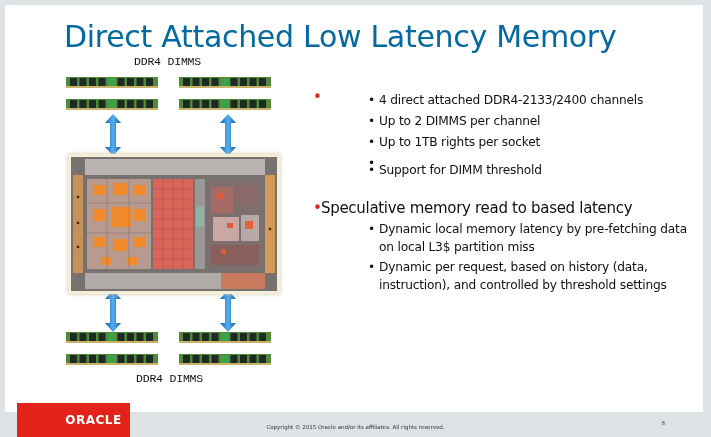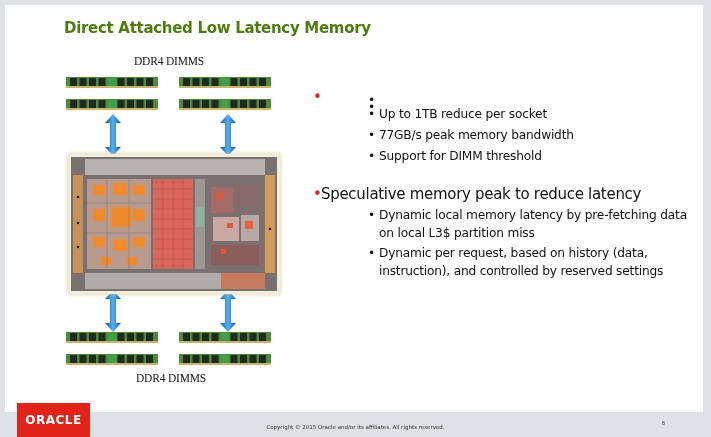--- a/index.html
+++ b/index.html
@@ -1,28 +1,28 @@
 <!DOCTYPE html>
 <html><head>
 <meta charset="utf-8">
 <style>
   html, body { margin:0; padding:0; }
   body { width:711px; height:437px; background:#dde3e5; position:relative; overflow:hidden; font-family:"Liberation Sans", "DejaVu Sans", sans-serif; }
   .slide { position:absolute; left:5px; top:5px; width:698px; height:407px; background:#ffffff; }
-  .title { position:absolute; left:59px; top:14px; font-size:15px; color:#4d7c0f; font-family:"DejaVu Sans", sans-serif; letter-spacing:-0.3px; font-weight:bold; }
-  .dimm-label { position:absolute; font-size:11.5px; color:#111; font-family:Liberation Serif, serif; letter-spacing:-0.2px; }
+  .title { position:absolute; left:59px; top:14px; font-size:30px; color:#0369a1; font-family:"DejaVu Sans", sans-serif; letter-spacing:-0.3px; font-weight:normal; }
+  .dimm-label { position:absolute; font-size:11.5px; color:#111; font-family:Liberation Mono, monospace; letter-spacing:-0.2px; }
   .dimm { position:absolute; width:92px; height:12px; }
   .arrow { position:absolute; width:16px; height:42px; }
   .die { position:absolute; left:68px; top:154px; width:206px; height:134px; border:3px solid #f3eed8; box-shadow:0 0 4px #cfc7a0; background:#6f6b6b; overflow:hidden; }
   .bullets { position:absolute; left:313px; top:88px; width:380px; color:#111; font-family:"DejaVu Sans", sans-serif; }
   .l1 { font-size:15px; letter-spacing:-0.3px; margin:0; position:relative; padding-left:8px; }
   .l1 .dot { color:#e2231a; position:absolute; left:0; top:0; }
   .l2 { font-size:12.2px; letter-spacing:-0.2px; margin:0; position:relative; padding-left:66px; text-indent:0; }
   .l2 .dot { position:absolute; left:55px; top:0; }
-  .logo { position:absolute; left:17px; top:403px; width:73px; height:34px; background:#e2231a; display:flex; align-items:center; justify-content:center; }
+  .logo { position:absolute; left:17px; top:403px; width:73px; height:34px; background:#e2231a; display:flex; align-items:center; justify-content:center;padding-left:40px; }
   .logo span { color:#fff; font-size:12px; letter-spacing:0.5px; font-family:"DejaVu Sans", sans-serif; font-weight:bold; }
   .copyright { position:absolute; left:0; width:711px; top:424px; text-align:center; font-size:5.5px; color:#333; font-family:"DejaVu Sans", sans-serif; }
   .page-num { position:absolute; left:662px; top:420px; font-size:5px; color:#333; }
 </style>
 </head>
 <body>
 
 <div class="slide">
   <h1 class="title" style="margin:0;">Direct Attached Low Latency Memory</h1>
 </div>
@@ -242,37 +242,37 @@
       </g>
   </svg>
 </div>
 
 <div class="dimm-label" style="left:136px; top:372px;">DDR4 DIMMS</div>
 
 <div class="bullets">
   <div>
     <p class="l1"><span class="dot">•</span></p>
     <div style="height:5px"></div>
+    <p class="l2"><span class="dot">•</span><span>4 direct attached DDR4-2133/2400 channels</span></p>
+    <div style="height:7px"></div>
+    <p class="l2"><span class="dot">•</span><span>Up to 2 DIMMS per channel</span></p>
+    <div style="height:7px"></div>
+    <p class="l2"><span class="dot">•</span><span>Up to 1TB rights per socket</span></p>
+    <div style="height:7px"></div>
     <p class="l2"><span class="dot">•</span></p>
-    <div style="height:7px"></div>
-    <p class="l2"><span class="dot">•</span></p>
-    <div style="height:7px"></div>
-    <p class="l2"><span class="dot">•</span><span>Up to 1TB reduce per socket</span></p>
-    <div style="height:7px"></div>
-    <p class="l2"><span class="dot">•</span><span>77GB/s peak memory bandwidth</span></p>
     <div style="height:7px"></div>
     <p class="l2"><span class="dot">•</span><span>Support for DIMM threshold</span></p>
   </div>
   <div style="height:22px"></div>
   <div>
-    <p class="l1"><span class="dot">•</span><span>Speculative memory peak to reduce latency</span></p>
+    <p class="l1"><span class="dot">•</span><span>Speculative memory read to based latency</span></p>
     <div style="height:3px"></div>
     <p class="l2" style="line-height:18px;"><span class="dot">•</span><span>Dynamic local memory latency by pre-fetching data on local L3$ partition miss</span></p>
     <div style="height:2px"></div>
-    <p class="l2" style="line-height:18px;"><span class="dot">•</span><span>Dynamic per request, based on history (data, instruction), and controlled by reserved settings</span></p>
+    <p class="l2" style="line-height:18px;"><span class="dot">•</span><span>Dynamic per request, based on history (data, instruction), and controlled by threshold settings</span></p>
   </div>
 </div>
 
 <div class="logo">
     <span>ORACLE</span>
   </div>
 <div class="copyright">Copyright © 2015 Oracle and/or its affiliates. All rights reserved.</div>
 <div class="page-num">8</div>
 
 </body></html>

